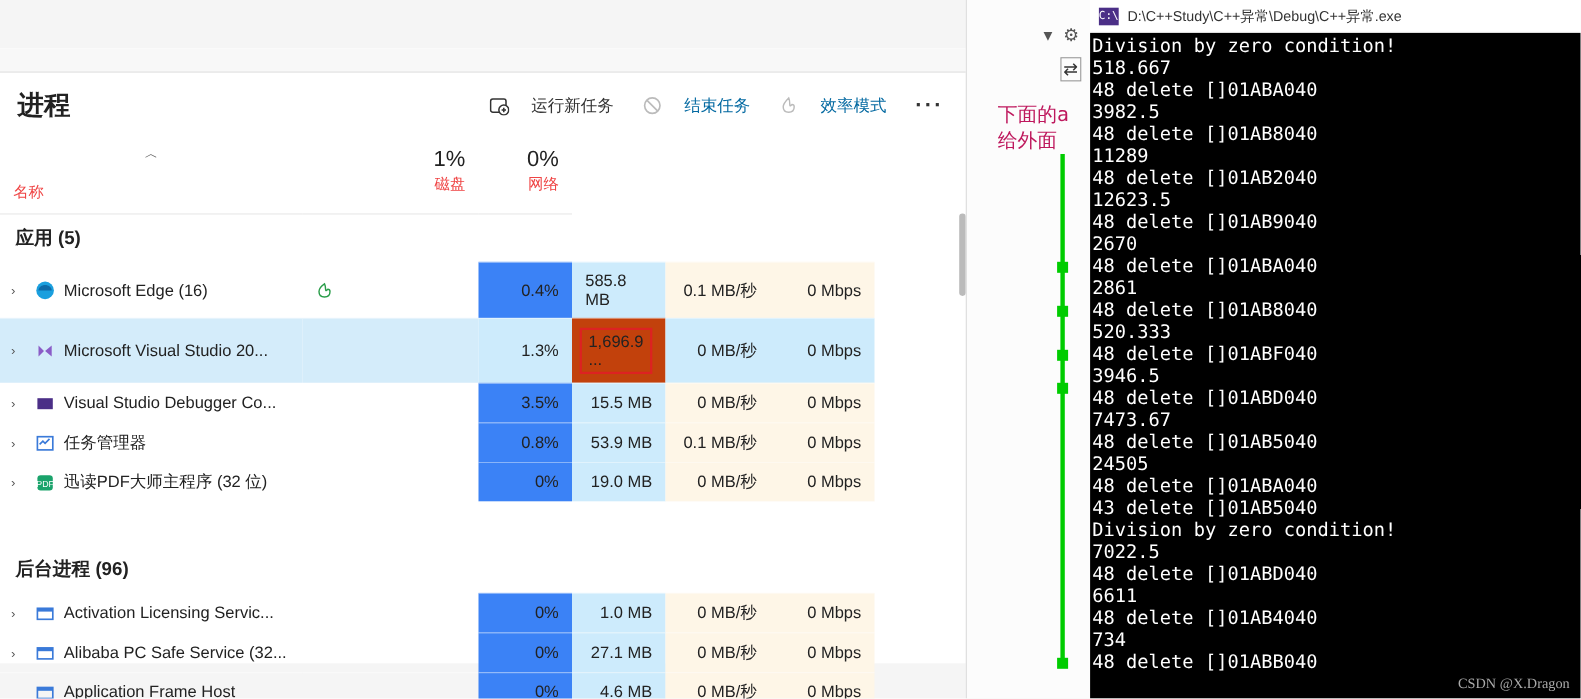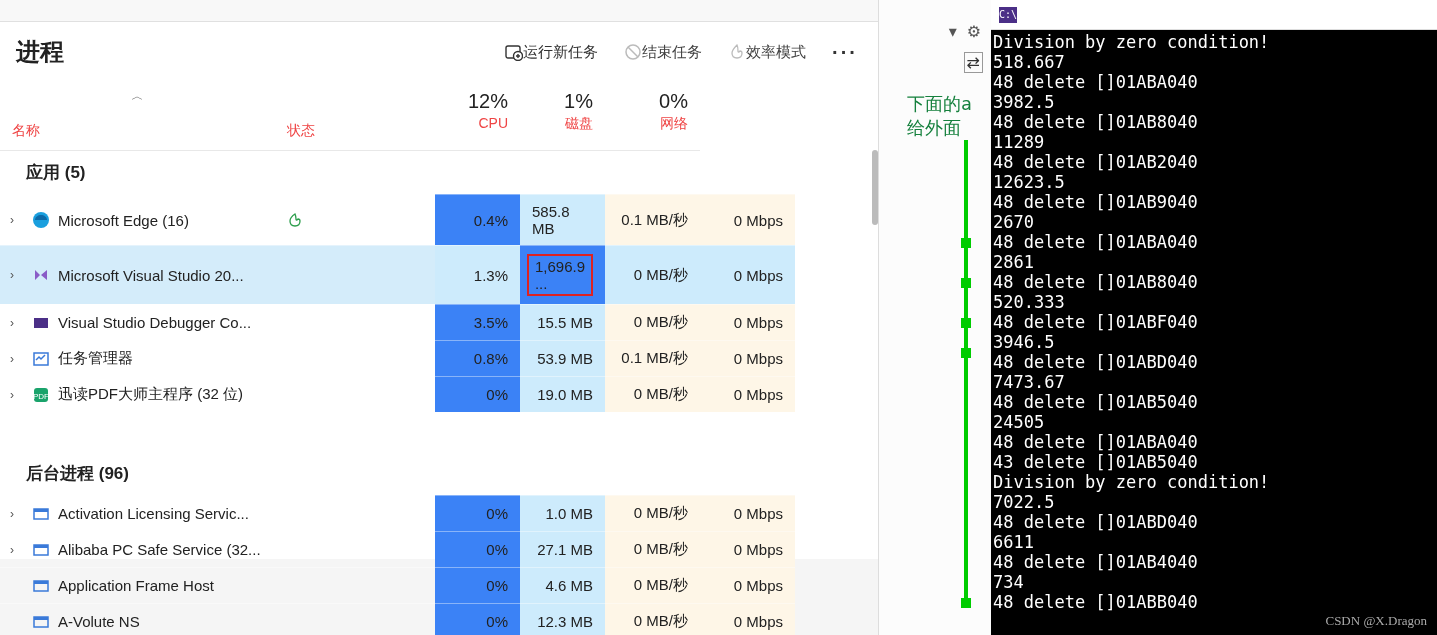--- a/index.html
+++ b/index.html
@@ -1,67 +1,67 @@
 <!DOCTYPE html>
 <html><head>
 <meta charset="utf-8">
 <style>
 * { margin: 0; padding: 0; box-sizing: border-box; font-family: "Segoe UI", "Microsoft YaHei", sans-serif; }
 body { width: 1437px; height: 635px; overflow: hidden; display: flex; background: #f5f5f5; }
 
-.left-pane { width: 878px; height: 559px; background: #fff; position: relative; }
+.left-pane { width: 878px; height: 559px; background: #fff; position: relative; margin-top: 44px; }
 .top-blur { height: 22px; background: #f8f8f8; border-bottom: 1px solid #e0e0e0; }
 .toolbar { display: flex; align-items: center; justify-content: space-between; padding: 14px 20px 14px 16px; }
 .title { font-size: 24px; font-weight: 600; color: #222; }
 .actions { display: flex; align-items: center; gap: 26px; }
-.action { display: flex; align-items: center; gap: 0; font-size: 15px; color: #333; cursor: pointer; }
-.action.disabled { color: #404040; justify-content: space-between; }
+.action { display: flex; align-items: center; gap: 20px; font-size: 15px; color: #333; cursor: pointer; }
+.action.disabled { color: #0369a1; justify-content: space-between; }
 .dots { font-size: 20px; font-weight: bold; color: #333; cursor: pointer; letter-spacing: 2px; }
 
 .table-wrap { display: grid; grid-template-columns: 275px 160px 85px 85px 95px 95px; }
 .hdr { padding: 8px 12px 10px 12px; text-align: right; border-bottom: 1px solid #e8e8e8; }
 .hdr-name { text-align: left; position: relative; }
 .hdr-status { text-align: left; }
 .hdr .pct { font-size: 20px; color: #222;}
 .hdr .lbl { font-size: 14px; color: #ef4444; margin-top: 2px;}
 .hdr-name .lbl, .hdr-status .lbl { margin-top: 32px; }
 .sort-up { position: absolute; top: 6px; left: 50%; transform: translateX(-50%); font-size: 12px; color: #666; }
 
-.group-row { grid-column: 1 / -1; padding: 10px 26px; font-size: 17px; font-weight: 600; color: #222; }
+.group-row { grid-column: 1 / -1; padding: 10px 14px; font-size: 17px; font-weight: 600; color: #222; }
 .row { display: contents; }
 .cell { padding: 8px 12px; font-size: 15px; color: #222; display: flex; align-items: center; justify-content: flex-end; border-top: 1px solid rgba(255,255,255,0.4);}
 .cell.name { justify-content: flex-start; gap: 8px; padding-left: 10px; white-space: nowrap; overflow: hidden;}
 .cell.status { justify-content: flex-start; }
 .cell.cpu { background: #3b82f6; }
 .cell.mem { background: #cdebfc; }
 .cell.disk { background: #fef6e7; }
 .cell.net { background: #fef6e7; }
 .row.sel .cell.name, .row.sel .cell.status { background: #d4ecfa; }
 .row.sel .cell.cpu { background: #cdebfc; }
-.row.sel .cell.mem { background: #3b82f6; }
+.row.sel .cell.mem { background: #c2410c; }
 .row.sel .cell.disk { background: #cdebfc; }
 .row.sel .cell.net { background: #cdebfc; }
 .redbox { border: 2px solid #d22; padding: 2px 6px; }
 
 .gap-row { display: contents;}
 .gap-row .cell { height: 40px; background:#fff;}
 .gap-row .cell.name,.gap-row .cell.status{background:#fff;}
 
 .chev { width: 14px; color: #555; font-size: 12px; }
 .icon { width: 18px; height: 18px; display: inline-flex; align-items: center; justify-content: center; font-size: 14px; }
 .leaf { width: 16px; height: 16px; }
 .name-text { white-space: nowrap; overflow: hidden; text-overflow: ellipsis; }
 .spacer-chev { width:14px; }
 
 .scroll-ind { position: absolute; right: 0; top: 150px; width: 6px; height: 75px; background: #bbb; border-radius: 3px;}
 
 .mid-pane { width: 113px; height: 635px; background: #fcfcfc; border-left: 1px solid #ddd; position: relative; }
 .mid-icons { position: absolute; top: 22px; right: 10px; display: flex; gap: 10px; font-size: 16px; color: #555;}
 .mid-arrow { position: absolute; top: 52px; right: 8px; font-size: 16px; color: #333; border:1px solid #999; padding:0 2px;}
-.green-text { position: absolute; font-size: 18px; color: #15803d; font-family: "NSimSun", monospace; white-space: nowrap; overflow: hidden; width: 85px; }
+.green-text { position: absolute; font-size: 18px; color: #be185d; font-family: "NSimSun", monospace; white-space: nowrap; overflow: hidden; width: 85px; }
 .gt1 { top: 92px; left: 28px;} .gt2 { top: 116px; left: 28px; }
 .gline { position:absolute; left:85px; width:4px; background:#0c0;}
 .gdot { position:absolute; left:82px; width:10px; height:10px; background:#0c0;}
 
 .right-pane { width: 446px; height: 635px; background: #fff; display: flex; flex-direction: column; }
 .title-bar { height: 30px; background: #fff; display: flex; align-items: center; padding: 0 8px; border-bottom: 1px solid #ddd; gap: 8px;}
 .cmd-icon { width: 18px; height: 16px; background: #4b2f87; color: #fff; font-size: 10px; display: flex; align-items: center; justify-content: center; font-family: monospace;}
 .title-text { font-size: 13px; color: #333; }
 .console { flex: 1; background: #000; color: #fff; font-family: "NSimSun","Consolas",monospace; font-size: 17px; line-height: 20px; padding: 2px 2px; white-space: pre; overflow: hidden; position: relative;}
 .watermark { position: absolute; bottom: 6px; right: 10px; font-size: 13px; color: #aaa; font-family: "Segoe UI"; }
@@ -99,27 +99,20 @@
       </div>
       <div class="dots">···</div>
     </div>
   </div>
 
   <div class="table-wrap">
     <div class="hdr hdr-name">
       <span class="sort-up">︿</span>
       <div class="lbl">名称</div>
     </div>
-    <div class="hdr hdr-status">
-        <div class="lbl">状态</div>
-      </div>
-    <div class="hdr">
-        <div class="pct">12%</div>
-        <div class="lbl">CPU</div>
-      </div>
     <div class="hdr">
         <div class="pct">1%</div>
         <div class="lbl">磁盘</div>
       </div>
     <div class="hdr">
         <div class="pct">0%</div>
         <div class="lbl">网络</div>
       </div>
 
     <div class="group-row">应用 (5)</div>
@@ -311,20 +304,21 @@
   <div class="gdot" style="top:238px"></div>
   <div class="gdot" style="top:278px"></div>
   <div class="gdot" style="top:318px"></div>
   <div class="gdot" style="top:348px"></div>
   <div class="gdot" style="top:598px"></div>
 </div>
 
 <div class="right-pane">
   <div class="title-bar">
     <span class="cmd-icon">C:\</span>
+    <span class="title-text">D:\C++Study\C++异常\Debug\C++异常.exe</span>
   </div>
   <div class="console" id="console-out">Division by zero condition!
 518.667
 48 delete []01ABA040
 3982.5
 48 delete []01AB8040
 11289
 48 delete []01AB2040
 12623.5
 48 delete []01AB9040

